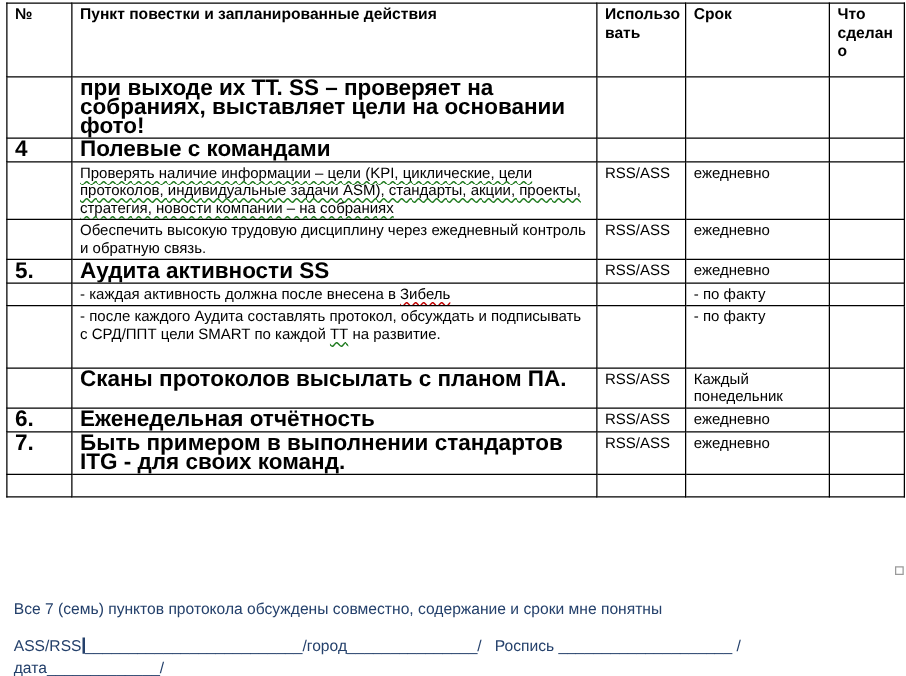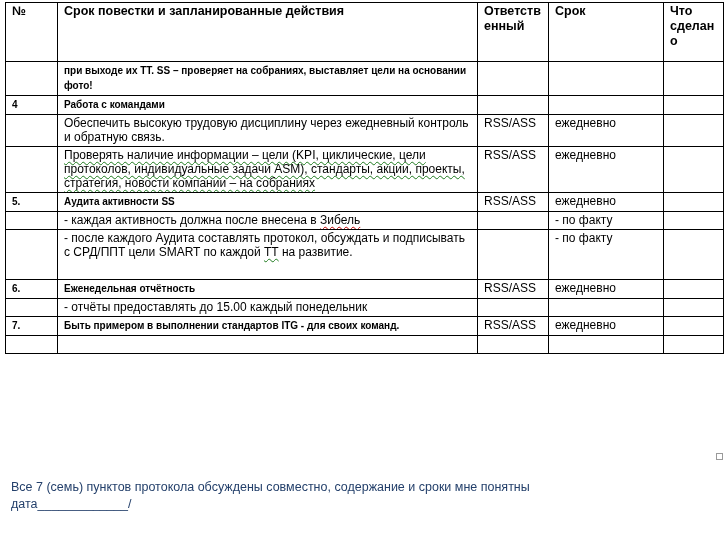--- a/index.html
+++ b/index.html
@@ -21,21 +21,21 @@
     padding:1px 4px 2px 6px;
     font-size:12px;line-height:14px;
     overflow:hidden;overflow-wrap:break-word;
   }
   td:empty::after{content:"\00a0";}
   thead th{
     text-align:left;font-weight:bold;font-size:12.5px;line-height:15px;
     height:55px;
   }
   tr.bold td.col-num, tr.bold td.col-text{
-    font-weight:bold;font-size:10px;line-height:15px;
+    font-weight:bold;font-size:18px;line-height:15px;
   }
   td.col-num{font-weight:bold;font-size:12.5px;}
   tr.rowpad td{padding-bottom:20px;}
   tr.empty-row td{height:12px;}
 
   .wavy-green{
     text-decoration:underline;text-decoration-style:wavy;
     text-decoration-color:#1e7a1e;text-decoration-thickness:1px;
     text-underline-offset:2px;
   }
@@ -48,21 +48,21 @@
   .resize-handle{
     position:absolute;left:716px;top:453px;width:5px;height:5px;
     border:1px solid #9a9a9a;background:#ffffff;
   }
 
   .footer{
     position:absolute;left:11px;top:479px;width:705px;
     color:var(--ink-blue);font-size:12.5px;line-height:17px;
   }
   .footer p{margin:0;}
-  .footer .statement{margin-bottom:0;}
+  .footer .statement{margin-bottom:13px;}
   .footer .sign-line{white-space:pre;}
   .text-cursor{
     display:inline-block;width:2px;height:13px;background:var(--ink-blue);
     vertical-align:-2px;margin-left:1px;
   }
 </style>
 </head>
 <body>
 
 <div class="page">
@@ -71,51 +71,51 @@
     <colgroup>
       <col style="width:52px">
       <col style="width:420px">
       <col style="width:71px">
       <col style="width:115px">
       <col style="width:60px">
     </colgroup>
     <thead>
       <tr>
         <th>№</th>
-        <th>Срок повестки и запланированные действия</th>
-        <th>Ответственный</th>
+        <th>Пункт повестки и запланированные действия</th>
+        <th>Использовать</th>
         <th>Срок</th>
         <th>Что сделано</th>
       </tr>
     </thead>
     <tbody>
         <tr class="bold">
           <td class="col-num"></td>
           <td class="col-text"><span>при выходе их ТТ.  SS – проверяет на собраниях, выставляет цели на основании фото!</span></td>
           <td class="col-resp"></td>
           <td class="col-term"></td>
           <td class="col-done"></td>
         </tr>
         <tr class="bold">
           <td class="col-num">4</td>
-          <td class="col-text"><span>Работа с командами</span></td>
+          <td class="col-text"><span>Полевые с командами</span></td>
           <td class="col-resp"></td>
           <td class="col-term"></td>
           <td class="col-done"></td>
         </tr>
         <tr>
           <td class="col-num"></td>
-          <td class="col-text"><span>Обеспечить высокую трудовую дисциплину через ежедневный контроль и обратную связь.</span></td>
+          <td class="col-text"><span class="wavy-green">Проверять наличие информации – цели (KPI, циклические, цели протоколов, индивидуальные задачи ASM),  стандарты, акции, проекты, стратегия, новости компании – на собраниях</span></td>
           <td class="col-resp">RSS/ASS</td>
           <td class="col-term">ежедневно</td>
           <td class="col-done"></td>
         </tr>
         <tr>
           <td class="col-num"></td>
-          <td class="col-text"><span class="wavy-green">Проверять наличие информации – цели (KPI, циклические, цели протоколов, индивидуальные задачи ASM),  стандарты, акции, проекты, стратегия, новости компании – на собраниях</span></td>
+          <td class="col-text"><span>Обеспечить высокую трудовую дисциплину через ежедневный контроль и обратную связь.</span></td>
           <td class="col-resp">RSS/ASS</td>
           <td class="col-term">ежедневно</td>
           <td class="col-done"></td>
         </tr>
         <tr class="bold">
           <td class="col-num">5.</td>
           <td class="col-text"><span>Аудита активности  SS</span></td>
           <td class="col-resp">RSS/ASS</td>
           <td class="col-term">ежедневно</td>
           <td class="col-done"></td>
@@ -128,31 +128,31 @@
           <td class="col-done"></td>
         </tr>
         <tr class="rowpad">
           <td class="col-num"></td>
           <td class="col-text"><span>- после каждого Аудита составлять протокол, обсуждать и подписывать с СРД/ППТ цели SMART по каждой </span><span class="wavy-green">ТТ</span><span> на развитие.</span></td>
           <td class="col-resp"></td>
           <td class="col-term">- по факту</td>
           <td class="col-done"></td>
         </tr>
         <tr class="bold">
+          <td class="col-num"></td>
+          <td class="col-text"><span>Сканы протоколов высылать с планом ПА.</span></td>
+          <td class="col-resp">RSS/ASS</td>
+          <td class="col-term">Каждый понедельник</td>
+          <td class="col-done"></td>
+        </tr>
+        <tr class="bold">
           <td class="col-num">6.</td>
           <td class="col-text"><span>Еженедельная отчётность</span></td>
           <td class="col-resp">RSS/ASS</td>
           <td class="col-term">ежедневно</td>
-          <td class="col-done"></td>
-        </tr>
-        <tr>
-          <td class="col-num"></td>
-          <td class="col-text"><span>- отчёты предоставлять до 15.00 каждый понедельник</span></td>
-          <td class="col-resp"></td>
-          <td class="col-term"></td>
           <td class="col-done"></td>
         </tr>
         <tr class="bold">
           <td class="col-num">7.</td>
           <td class="col-text"><span>Быть примером в выполнении стандартов ITG - для своих команд.</span></td>
           <td class="col-resp">RSS/ASS</td>
           <td class="col-term">ежедневно</td>
           <td class="col-done"></td>
         </tr>
         <tr class="empty-row">
@@ -162,16 +162,17 @@
           <td class="col-term"></td>
           <td class="col-done"></td>
         </tr>
       </tbody>
   </table>
 
   <div class="resize-handle"></div>
 
   <div class="footer">
     <p class="statement">Все 7 (семь) пунктов  протокола обсуждены совместно, содержание и сроки мне понятны</p>
+    <p class="sign-line"><span>ASS/RSS</span><span class="text-cursor"></span><span>_________________________/город_______________/   Роспись ____________________ /</span></p>
     <p class="sign-line">дата_____________/</p>
   </div>
 
 </div>
 
 </body></html>

